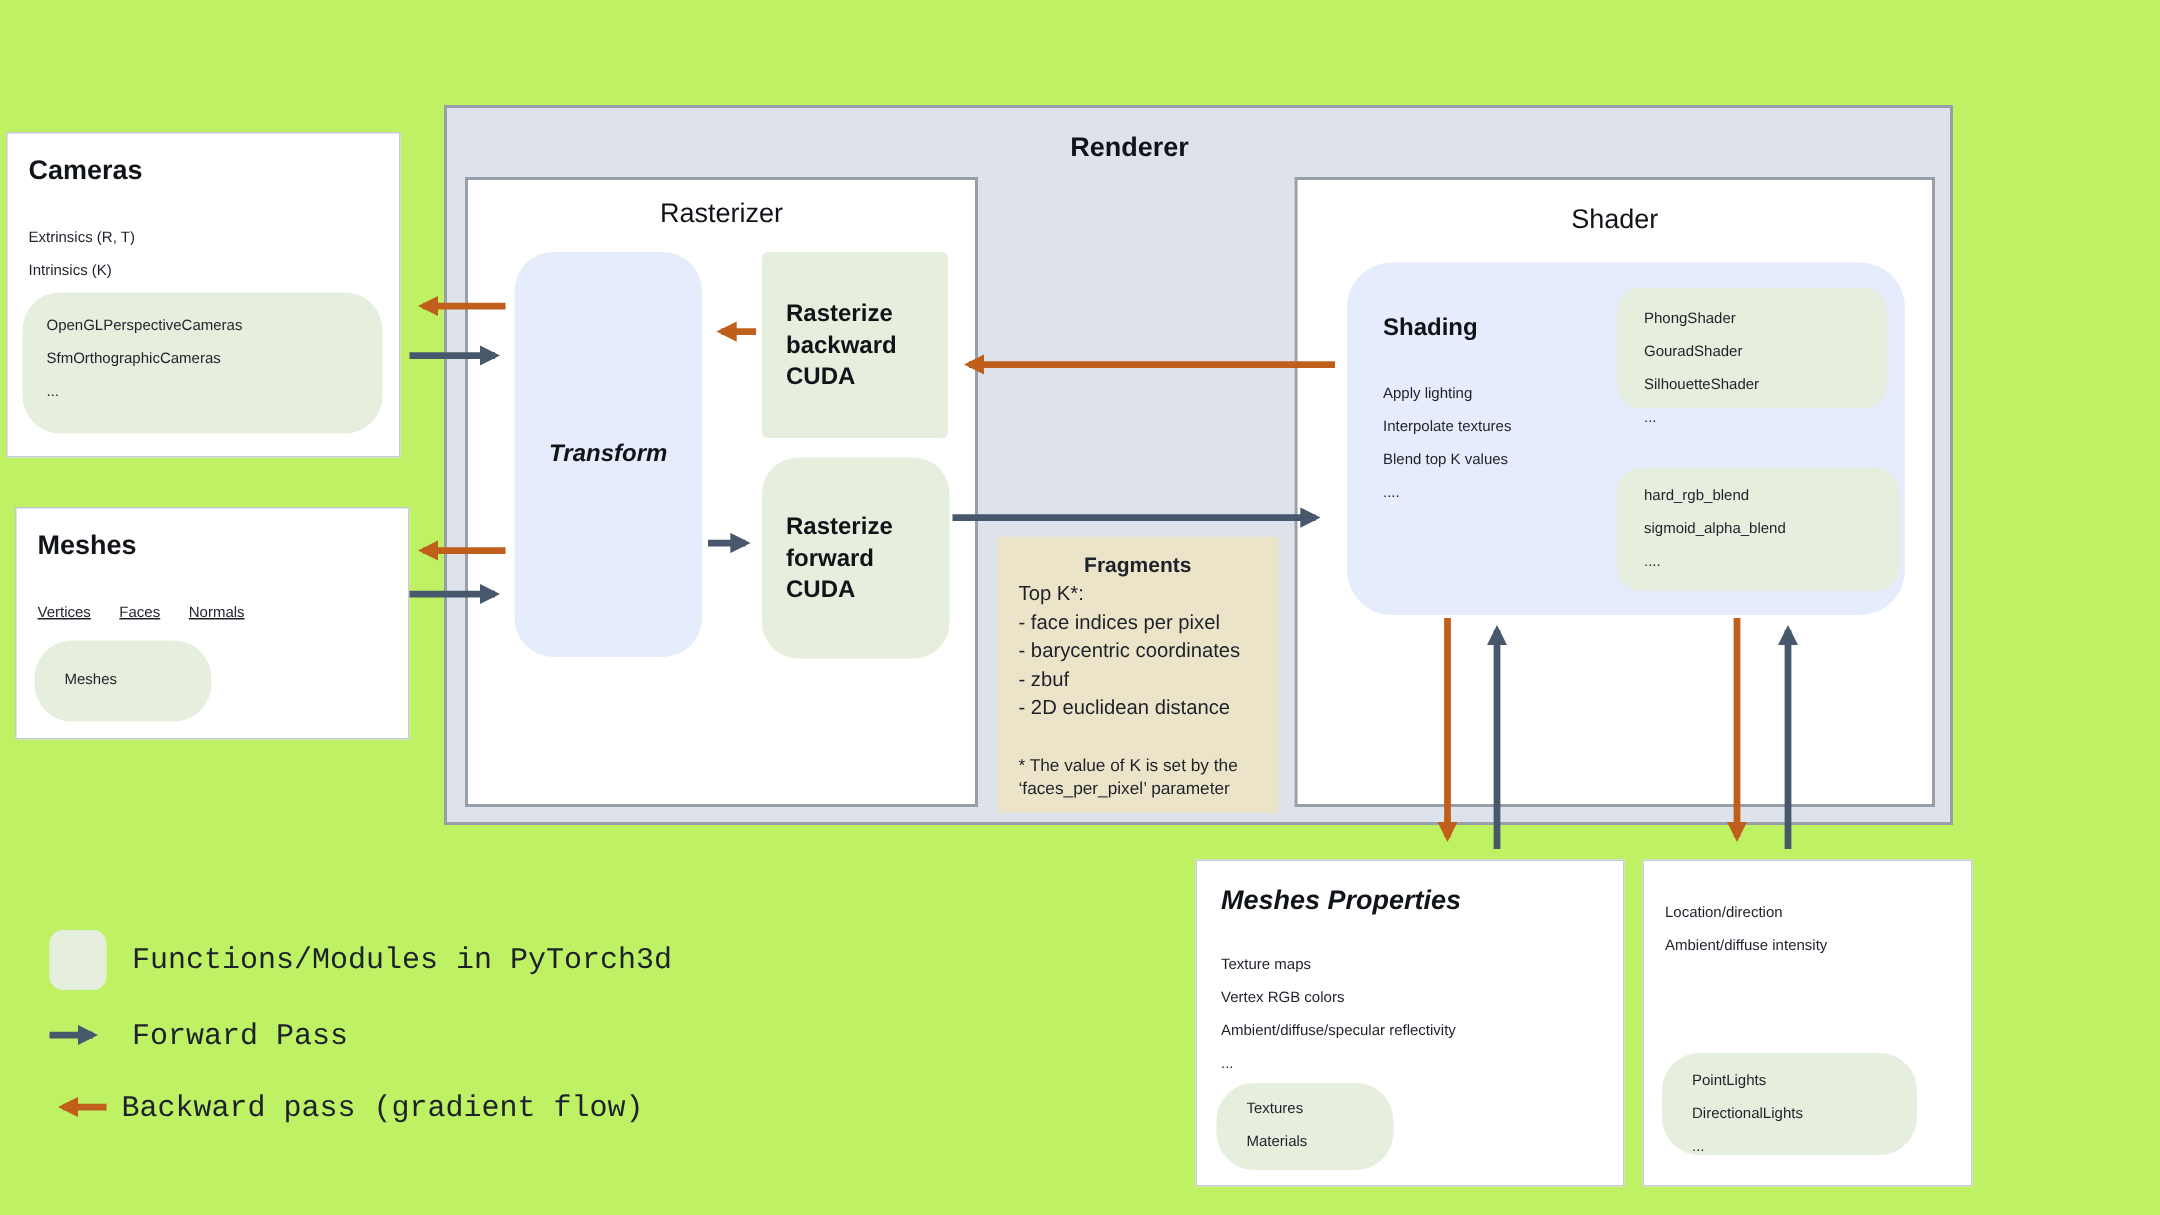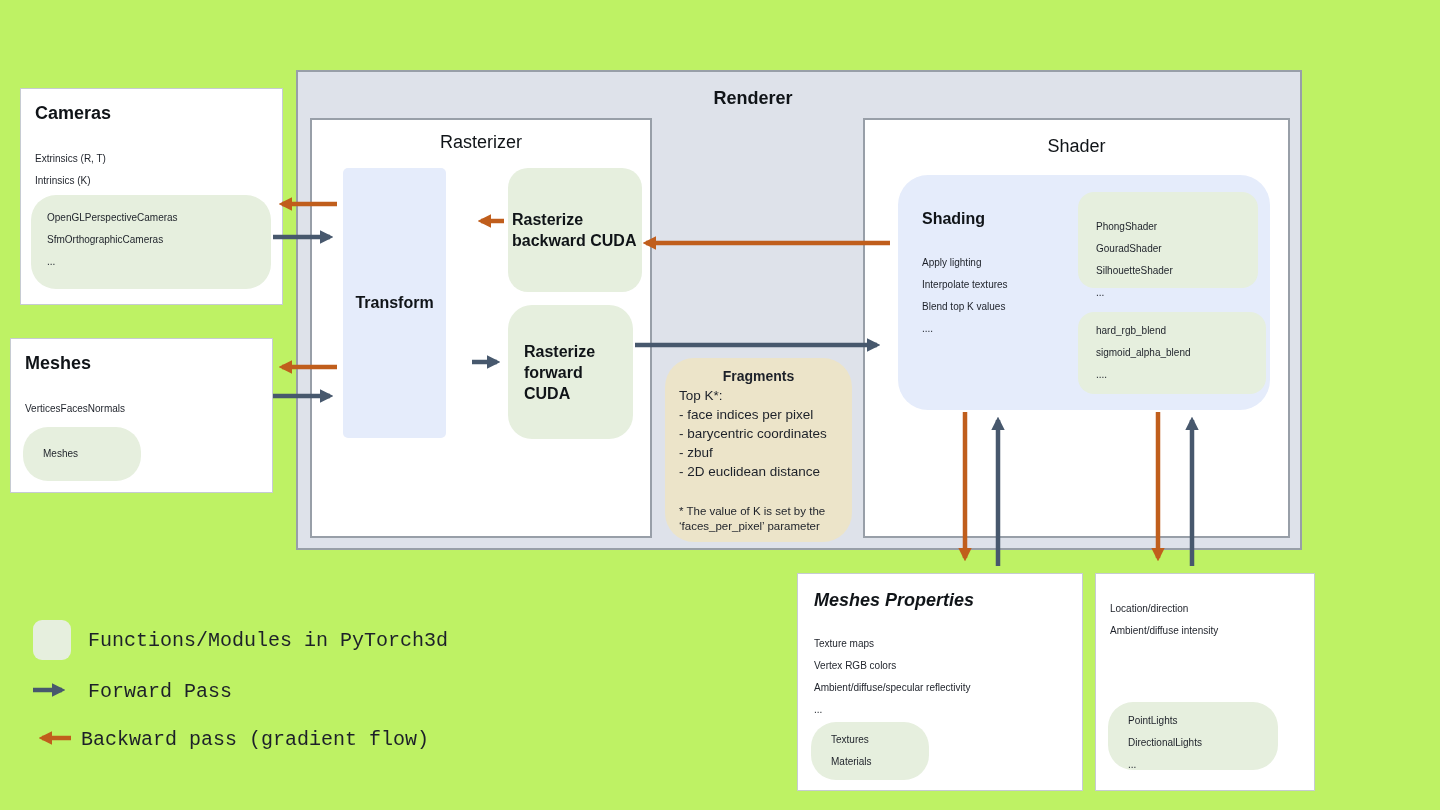--- a/index.html
+++ b/index.html
@@ -9,66 +9,66 @@
   .panel{background:#ffffff;border:1px solid #c6cbd2;}
   .inner-panel{background:#ffffff;border:2px solid #989fa8;}
   .panel-title{font-weight:bold;font-size:18px;color:#101418;}
   .block-title{font-weight:normal;font-size:18px;color:#101418;text-align:center;}
   .module{background:#e6efde;border-radius:25px;}
   .bluebox{background:#e5ecfb;}
   .body-text{font-size:10px;line-height:22px;color:#1d2129;}
   .bold16{font-weight:bold;font-size:16px;color:#101418;}
   .center-flex{display:flex;align-items:center;justify-content:center;}
   .col-center{display:flex;flex-direction:column;justify-content:center;}
-  .words-row{display:flex;}
+  .words-row{display:flex;gap:19px;text-decoration:underline;}
   #arrows{position:absolute;left:0;top:0;width:1440px;height:810px;pointer-events:none;z-index:10;}
   line.orange{stroke:#c05e1c;stroke-width:4.5;}
   line.slate{stroke:#47586d;stroke-width:4.5;}
-  .fragments{background:#ece4c9;border-radius:29px;}
+  .fragments{background:#ece4c9;}
   .frag-title{font-weight:bold;font-size:14px;text-align:center;padding-top:10px;}
   .frag-lines{font-size:13.5px;line-height:19px;padding:2px 8px 0 14px;}
   .frag-foot{position:absolute;left:14px;right:8px;bottom:8px;font-size:11.5px;line-height:15px;}
   .legend-label{font-size:20px;color:#1d2129;font-family:Liberation Mono, monospace;}
 </style>
 </head>
 <body>
 
 <div id="page">
 
   <div class="abs" style="left:296px;top:70px;width:1006px;height:480px;background:#dee2ea;border:2px solid #989fa8;"></div>
   <div class="abs panel-title" style="left:653px;top:88px;width:200px;text-align:center;">Renderer</div>
 
   <div class="abs inner-panel" style="left:310px;top:118px;width:342px;height:420px;"></div>
   <div class="abs block-title" style="left:310px;top:132px;width:342px;">Rasterizer</div>
 
-  <div class="abs bluebox center-flex" style="left:343px;top:168px;width:103px;height:270px;border-radius:5px;">
+  <div class="abs bluebox center-flex" style="left:343px;top:168px;width:125px;height:270px;border-radius:26px;font-style:italic;">
     <span class="bold16">Transform</span>
   </div>
 
-  <div class="abs module col-center" style="left:508px;top:168px;width:134px;height:124px;border-radius:20px;padding-left:4px;">
+  <div class="abs module col-center" style="left:508px;top:168px;width:124px;height:124px;border-radius:4px;padding-left:16px;">
     <span class="bold16" style="line-height:21px;">Rasterize backward CUDA</span>
   </div>
 
   <div class="abs module col-center" style="left:508px;top:305px;width:125px;height:134px;border-radius:24px;padding-left:16px;">
     <span class="bold16" style="line-height:21px;">Rasterize forward CUDA</span>
   </div>
 
   <div class="abs inner-panel" style="left:863px;top:118px;width:427px;height:420px;"></div>
   <div class="abs block-title" style="left:863px;top:136px;width:427px;">Shader</div>
 
   <div class="abs bluebox" style="left:898px;top:175px;width:372px;height:235px;border-radius:30px;"></div>
   <div class="abs bold16" style="left:922px;top:210px;">Shading</div>
   <div class="abs body-text" style="left:922px;top:252px;">
     <div>Apply lighting</div>
     <div>Interpolate textures</div>
     <div>Blend top K values</div>
     <div>....</div>
   </div>
 
-  <div class="abs module body-text" style="left:1078px;top:192px;width:180px;height:96px;border-radius:16px;padding:24px 0 0 18px;">
+  <div class="abs module body-text" style="left:1078px;top:192px;width:180px;height:80px;border-radius:16px;padding:10px 0 0 18px;">
     <div>PhongShader</div>
     <div>GouradShader</div>
     <div>SilhouetteShader</div>
     <div>...</div>
   </div>
 
   <div class="abs module body-text" style="left:1078px;top:312px;width:188px;height:82px;border-radius:16px;padding:8px 0 0 18px;">
     <div>hard_rgb_blend</div>
     <div>sigmoid_alpha_blend</div>
     <div>....</div>
@@ -79,21 +79,21 @@
     <div class="frag-lines">
       <div>Top K*:</div>
       <div>- face indices per pixel</div>
       <div>- barycentric coordinates</div>
       <div>- zbuf</div>
       <div>- 2D euclidean distance</div>
     </div>
     <div class="frag-foot">* The value of K is set by the ‘faces_per_pixel’ parameter</div>
   </div>
 
-  <div class="abs panel" style="left:20px;top:88px;width:263px;height:217px;">
+  <div class="abs panel" style="left:4px;top:88px;width:263px;height:217px;">
     <div class="panel-title" style="padding:14px 0 0 14px;">Cameras</div>
     <div class="body-text" style="padding:24px 0 0 14px;">
       <div>Extrinsics (R, T)</div>
       <div>Intrinsics (K)</div>
     </div>
     <div class="abs module body-text" style="left:10px;top:106px;width:240px;height:94px;padding:12px 0 0 16px;">
       <div>OpenGLPerspectiveCameras</div>
       <div>SfmOrthographicCameras</div>
       <div>...</div>
     </div>

